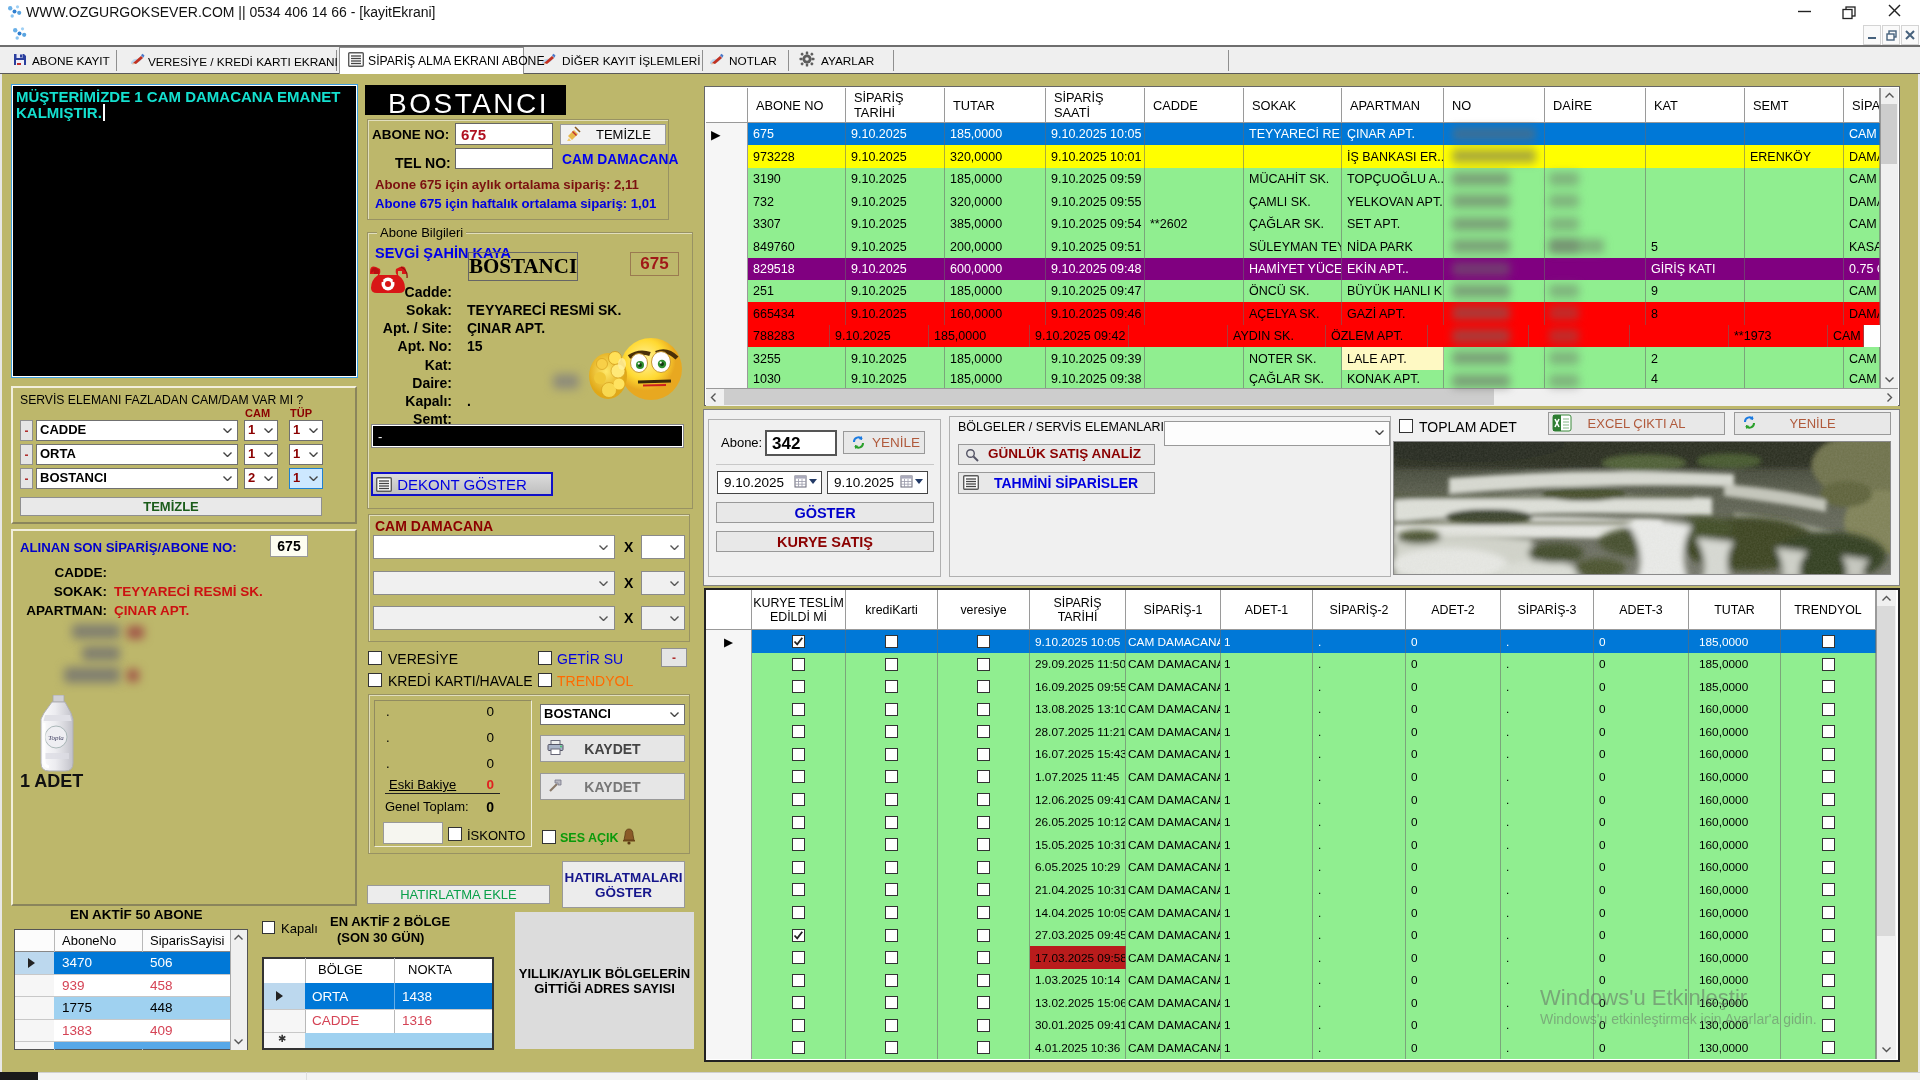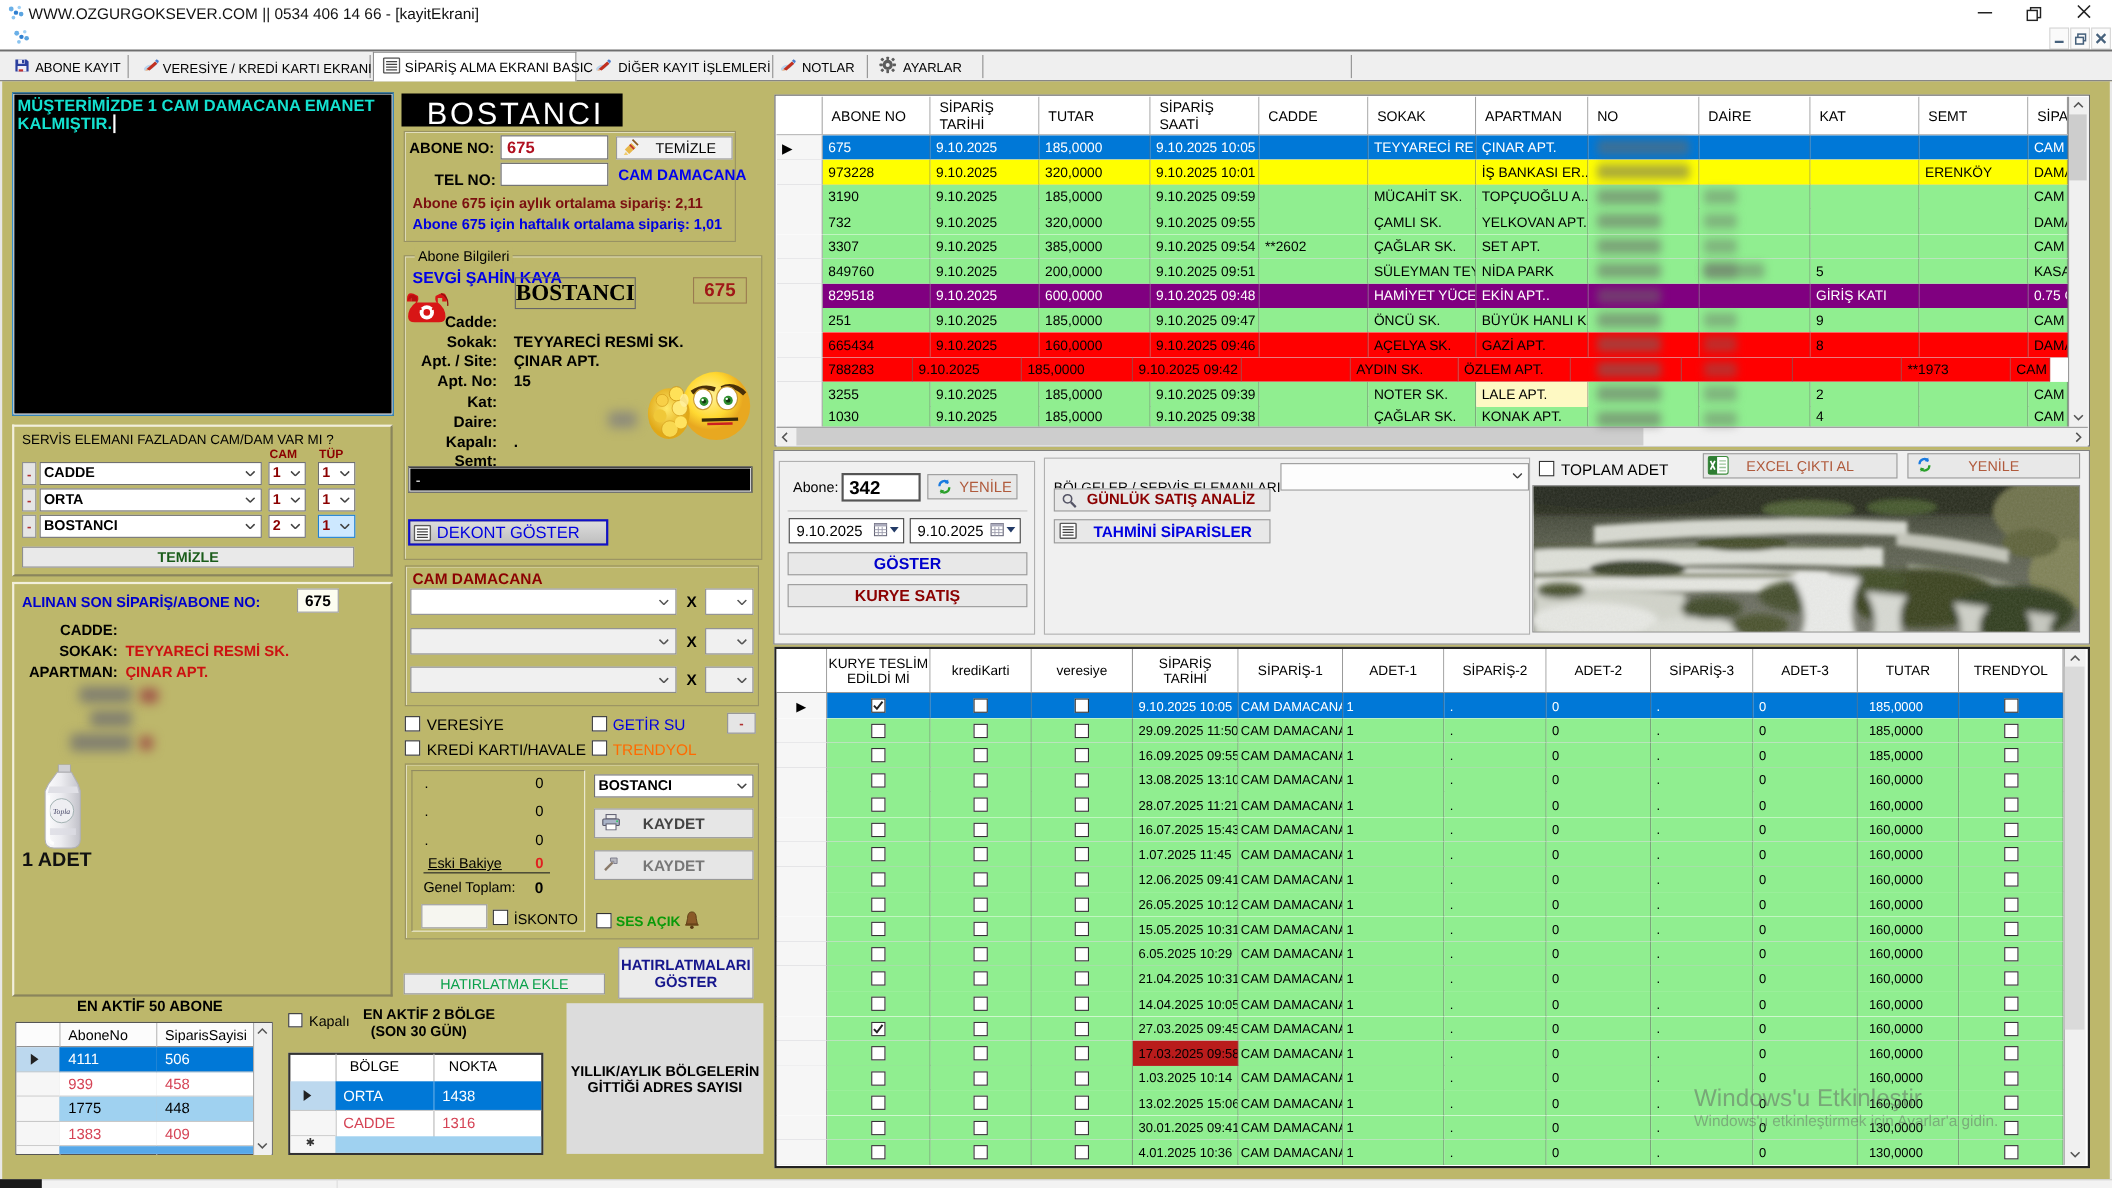--- a/index.html
+++ b/index.html
@@ -85,21 +85,21 @@
 <div class="a" style="left:339px;top:47px;width:185px;height:27px;background:#fff;border:1px solid #8f8f8f;border-bottom:none;z-index:3"></div>
 <div class="a" style="left:348px;top:52px;width:16px;height:15px;z-index:4">
     <svg width="16" height="15" viewBox="0 0 16 15">
       <rect x="0.7" y="0.7" width="14.6" height="13.6" fill="#fdfdfd" stroke="#5a5a5a" stroke-width="1.4" rx="1"></rect>
 <line x1="3" y1="4" x2="13" y2="4" stroke="#444" stroke-width="1.3"></line>
       <line x1="3" y1="6.5" x2="13" y2="6.5" stroke="#444" stroke-width="1.3"></line>
 <line x1="3" y1="9" x2="13" y2="9" stroke="#444" stroke-width="1.3"></line>
       <line x1="3" y1="11.5" x2="13" y2="11.5" stroke="#444" stroke-width="1.3"></line>
     </svg>
   </div>
-<div class="a" style="left:368px;top:54px;font-size:12.2px;color:#000;white-space:nowrap;z-index:4">SİPARİŞ ALMA EKRANI BASIC</div>
+<div class="a" style="left:368px;top:54px;font-size:12.2px;color:#000;white-space:nowrap;z-index:4">SİPARİŞ ALMA EKRANI ABONE</div>
 <div class="a" style="left:540px;top:52px;width:16px;height:14px;">
     <svg width="16" height="14" viewBox="0 0 16 14">
       <path d="M2 10 Q5 6 9 7 L13 3 L15 5 L10 10 Q6 12 2 12 Z" fill="#b8d4ee"></path>
 <path d="M4 11 L12 4 L14 6 L7 12 Z" fill="#c23020"></path>
       <path d="M12 3.2 L14.5 5.5 L15.5 3.5 L13.5 1.8 Z" fill="#4a78c8"></path>
       <path d="M3 12.5 L6 12 L4 10.5 Z" fill="#e8b890"></path>
     </svg>
   </div>
 <div class="a" style="left:562px;top:54px;font-size:11.8px;color:#000;white-space:nowrap">DİĞER KAYIT İŞLEMLERİ</div>
 <div class="a" style="left:708px;top:52px;width:16px;height:14px;">
@@ -239,21 +239,21 @@
 <div class="a" style="left:14px;top:929px;width:234px;height:121px;background:#fff;border:1px solid #555"></div>
 <div class="a" style="left:15px;top:930px;width:215px;height:22px;background:#fcfcfc;border-bottom:1px solid #888"></div>
 <div class="a" style="left:54px;top:930px;width:1px;height:120px;background:#b8b8b8"></div>
 <div class="a" style="left:142px;top:930px;width:1px;height:120px;background:#b8b8b8"></div>
 <div class="a" style="left:62px;top:933px;font-size:13px;color:#000">AboneNo</div>
 <div class="a" style="left:150px;top:933px;font-size:13px;color:#000">SiparisSayisi</div>
 <div class="a" style="left:15px;top:952px;width:39px;height:23px;background:#bcd8ee;border-bottom:1px solid #c8c8c8"></div>
 <div class="a" style="left:28px;top:958px;width:0px;height:0px;width:0;height:0;border-left:7px solid #222;border-top:5px solid transparent;border-bottom:5px solid transparent"></div>
 <div class="a" style="left:54px;top:952px;width:88px;height:23px;background:#0078d7;border-bottom:1px solid #c8c8c8"></div>
 <div class="a" style="left:142px;top:952px;width:88px;height:23px;background:#0078d7;border-bottom:1px solid #c8c8c8"></div>
-<div class="a" style="left:62px;top:955px;font-size:13.5px;color:#fff">4111</div>
+<div class="a" style="left:62px;top:955px;font-size:13.5px;color:#fff">3470</div>
 <div class="a" style="left:150px;top:955px;font-size:13.5px;color:#fff">506</div>
 <div class="a" style="left:15px;top:975px;width:39px;height:22px;background:#f6f6f6;border-bottom:1px solid #c8c8c8"></div>
 <div class="a" style="left:54px;top:975px;width:88px;height:22px;background:#fff;border-bottom:1px solid #c8c8c8"></div>
 <div class="a" style="left:142px;top:975px;width:88px;height:22px;background:#fff;border-bottom:1px solid #c8c8c8"></div>
 <div class="a" style="left:62px;top:978px;font-size:13.5px;color:#d54355">939</div>
 <div class="a" style="left:150px;top:978px;font-size:13.5px;color:#d54355">458</div>
 <div class="a" style="left:15px;top:997px;width:39px;height:23px;background:#f6f6f6;border-bottom:1px solid #c8c8c8"></div>
 <div class="a" style="left:54px;top:997px;width:88px;height:23px;background:#9fd1f0;border-bottom:1px solid #c8c8c8"></div>
 <div class="a" style="left:142px;top:997px;width:88px;height:23px;background:#9fd1f0;border-bottom:1px solid #c8c8c8"></div>
 <div class="a" style="left:62px;top:1000px;font-size:13.5px;color:#000">1775</div>
@@ -793,21 +793,21 @@
     </svg>
   </div>
 <div class="a" style="left:915px;top:479px;width:0px;height:0px;width:0;height:0;border-top:5px solid #223a66;border-left:4px solid transparent;border-right:4px solid transparent"></div>
 <div class="a" style="left:716px;top:502px;width:218px;height:21px;background:#e8e8e8;border:1px solid #999;display:flex;align-items:center;justify-content:center">
     <span style="font-size:14.5px;font-weight:700;color:#0000cc">GÖSTER</span>
   </div>
 <div class="a" style="left:716px;top:531px;width:218px;height:21px;background:#e8e8e8;border:1px solid #999;display:flex;align-items:center;justify-content:center">
     <span style="font-size:14.5px;font-weight:700;color:#8b0000">KURYE SATIŞ</span>
   </div>
 <div class="a" style="left:949px;top:416px;width:442px;height:161px;border:1px solid #b0b0b0"></div>
-<div class="a" style="left:958px;top:436px;font-size:12.5px;color:#000">BÖLGELER / SERVİS ELEMANLARI</div>
+<div class="a" style="left:958px;top:420px;font-size:12.5px;color:#000">BÖLGELER / SERVİS ELEMANLARI</div>
 <div class="a" style="left:1164px;top:421px;width:226px;height:25px;background:#fdfdfd;border:1px solid #999"></div>
 <div class="a" style="left:1375px;top:430px;width:9px;height:5px;">
     <svg width="9" height="5" viewBox="0 0 9 5">
       <path d="M0.5 0.5 L4.5 4.5 L8.5 0.5" fill="none" stroke="#444" stroke-width="1.4"></path>
     </svg>
   </div>
 <div class="a" style="left:958px;top:444px;width:197px;height:21px;background:#e8e8e8;border:1px solid #999"></div>
 <div class="a" style="left:965px;top:448px;width:14px;height:14px;">
     <svg width="14" height="14" viewBox="0 0 14 14">
       <circle cx="5.5" cy="5.5" r="3.8" fill="none" stroke="#556" stroke-width="1.4"></circle>

